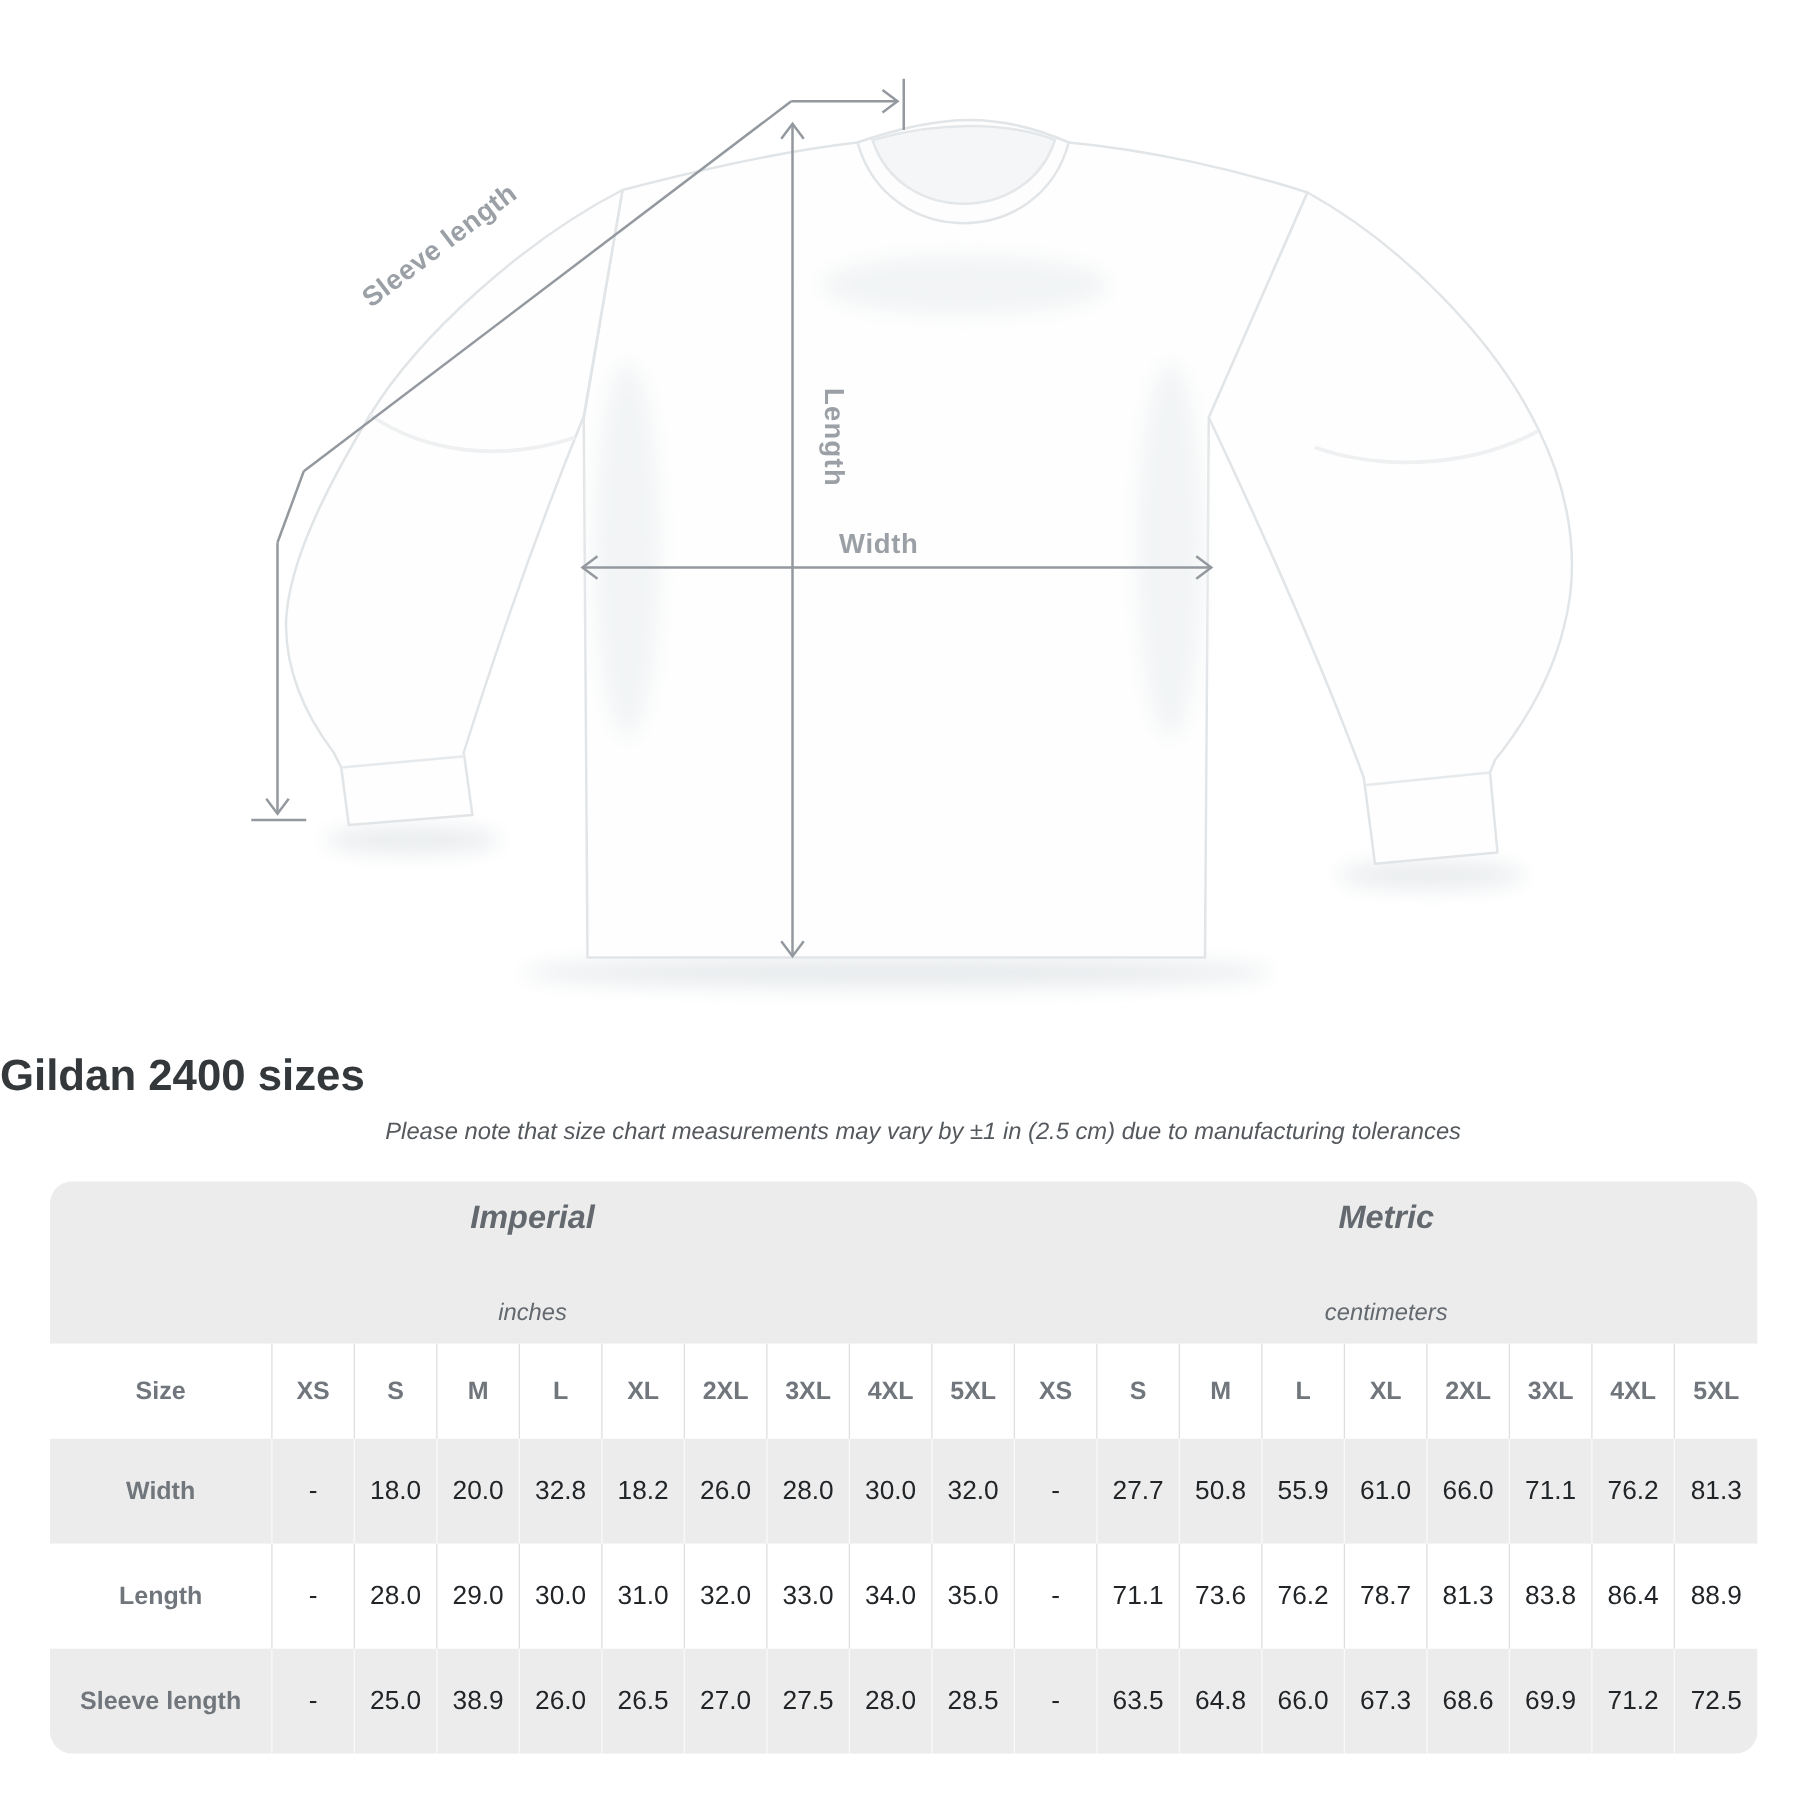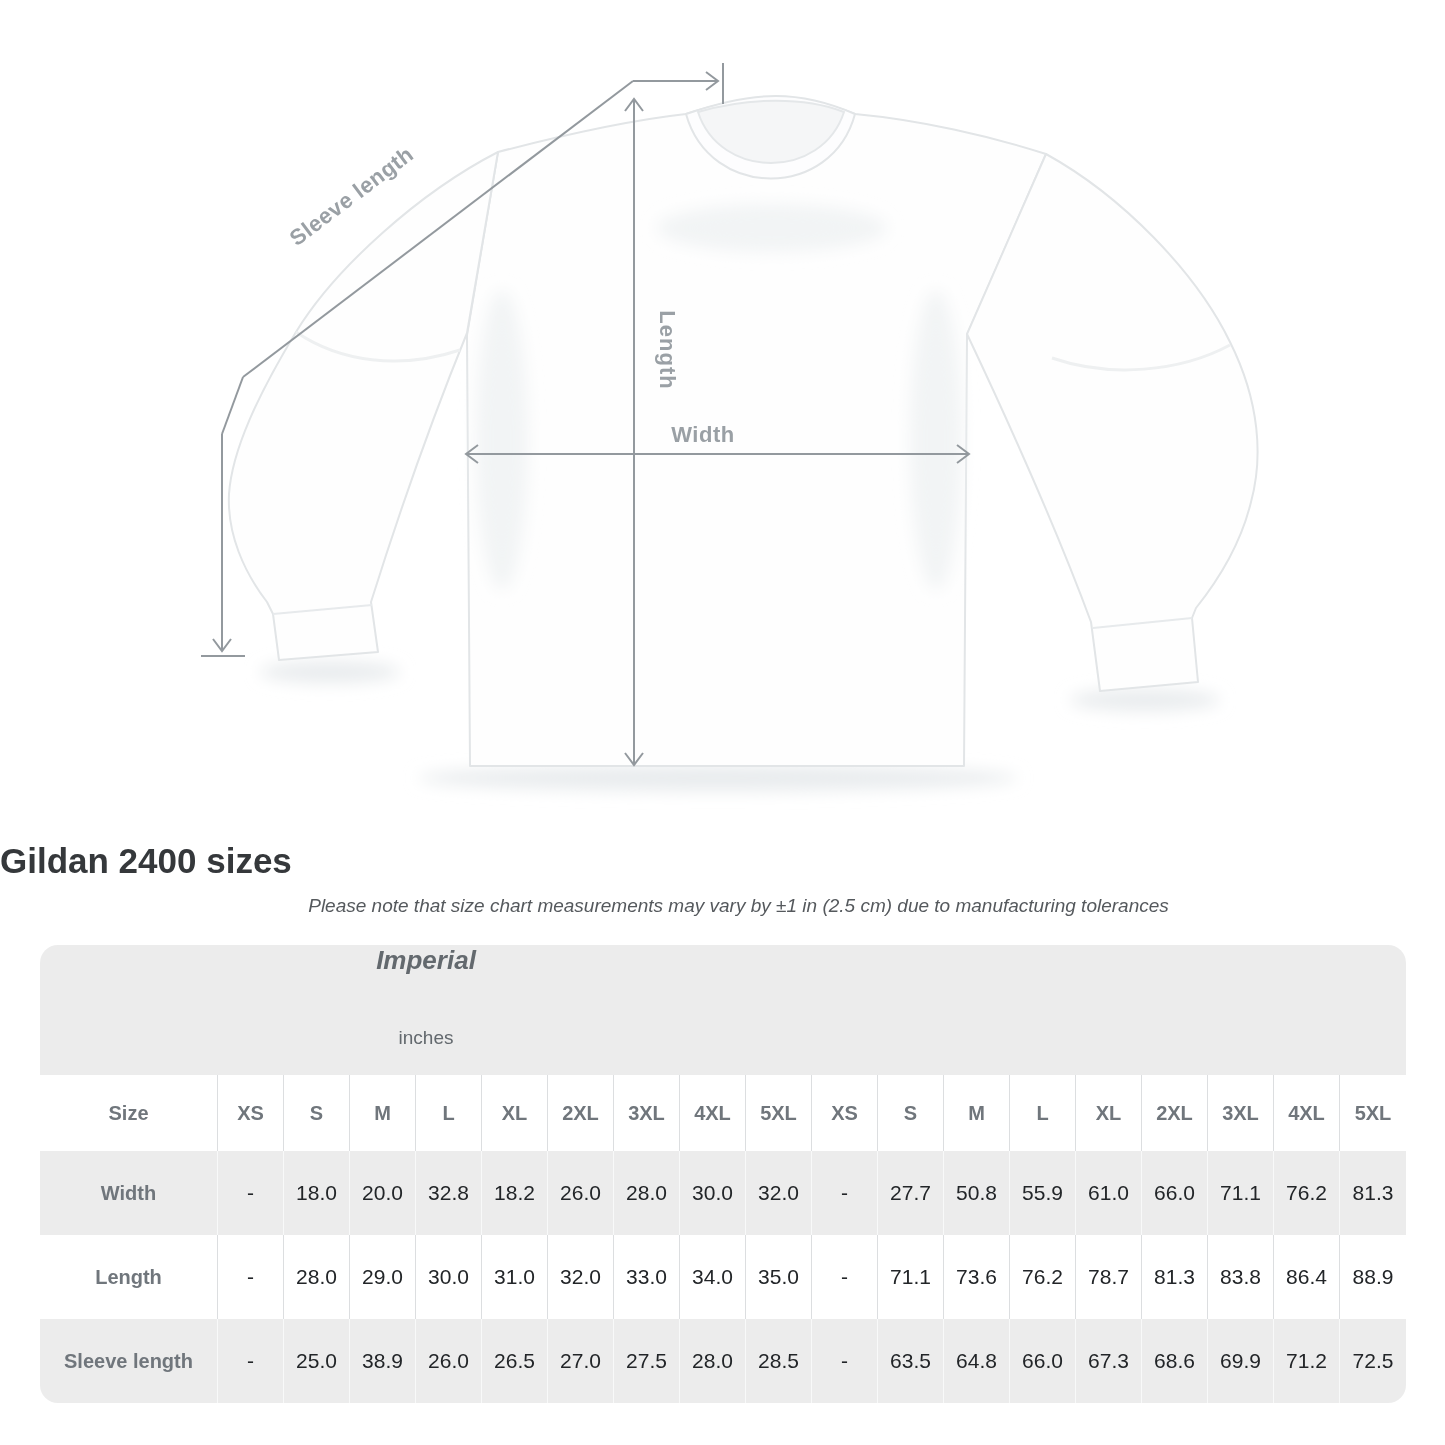--- a/index.html
+++ b/index.html
@@ -10,23 +10,23 @@
   
   .title{position:absolute;left:0;top:841px;width:100%;
          font-size:35px;font-weight:700;color:#35383b;}
   .subtitle{position:absolute;left:0;top:895px;width:100%;text-align:center;
             font-style:italic;font-size:19px;color:#55595d;padding-left:16px;}
 
   
   .sizetable{position:absolute;left:40px;top:945px;width:1366px;height:458px;
              border-radius:18px;overflow:hidden;background:#fff;}
   .band{display:grid;grid-template-columns:772px 594px;height:130px;background:#ececec;}
-  .bandcell{display:flex;flex-direction:column;align-items:center;gap:19px;}
+  .bandcell{display:flex;flex-direction:column;justify-content:center;align-items:center;gap:19px;}
   .uname{font-style:italic;font-weight:700;font-size:26px;color:#63696e;}
-  .uunit{font-size:19px;color:#63696e;margin-top:32px;}
+  .uunit{font-style:italic;font-size:19px;color:#63696e;margin-top:32px;}
 
   .row{display:grid;grid-template-columns:178px repeat(18,1fr);}
   .r-size{height:76px;background:#ffffff;--d:#dcdee0;}
   .r-gray{height:84px;background:#ececec;--d:#f8f9f9;}
   .r-white{height:84px;background:#ffffff;--d:#dcdee0;}
   .c{display:flex;align-items:center;justify-content:center;height:100%;
      border-right:1px solid var(--d);font-size:21px;color:#222528;}
   .c:last-child{border-right:none;}
   .lab,.sz{font-weight:700;font-size:20px;color:#70767c;}
 </style>
@@ -102,20 +102,24 @@
   <div class="title">Gildan 2400 sizes</div>
   <div class="subtitle">Please note that size chart measurements may vary by ±1 in (2.5 cm) due to manufacturing tolerances</div>
 
   
   <div class="sizetable">
 
     <div class="band">
       <div class="bandcell">
         <div class="uname">Imperial</div>
         <div class="uunit">inches</div>
+      </div>
+      <div class="bandcell">
+        <div class="uname">Metric</div>
+        <div class="uunit">centimeters</div>
       </div>
     </div>
 
     <div class="row r-size">
       <div class="c lab">Size</div>
       <div class="c sz">XS</div>
       <div class="c sz">S</div>
       <div class="c sz">M</div>
       <div class="c sz">L</div>
       <div class="c sz">XL</div>

